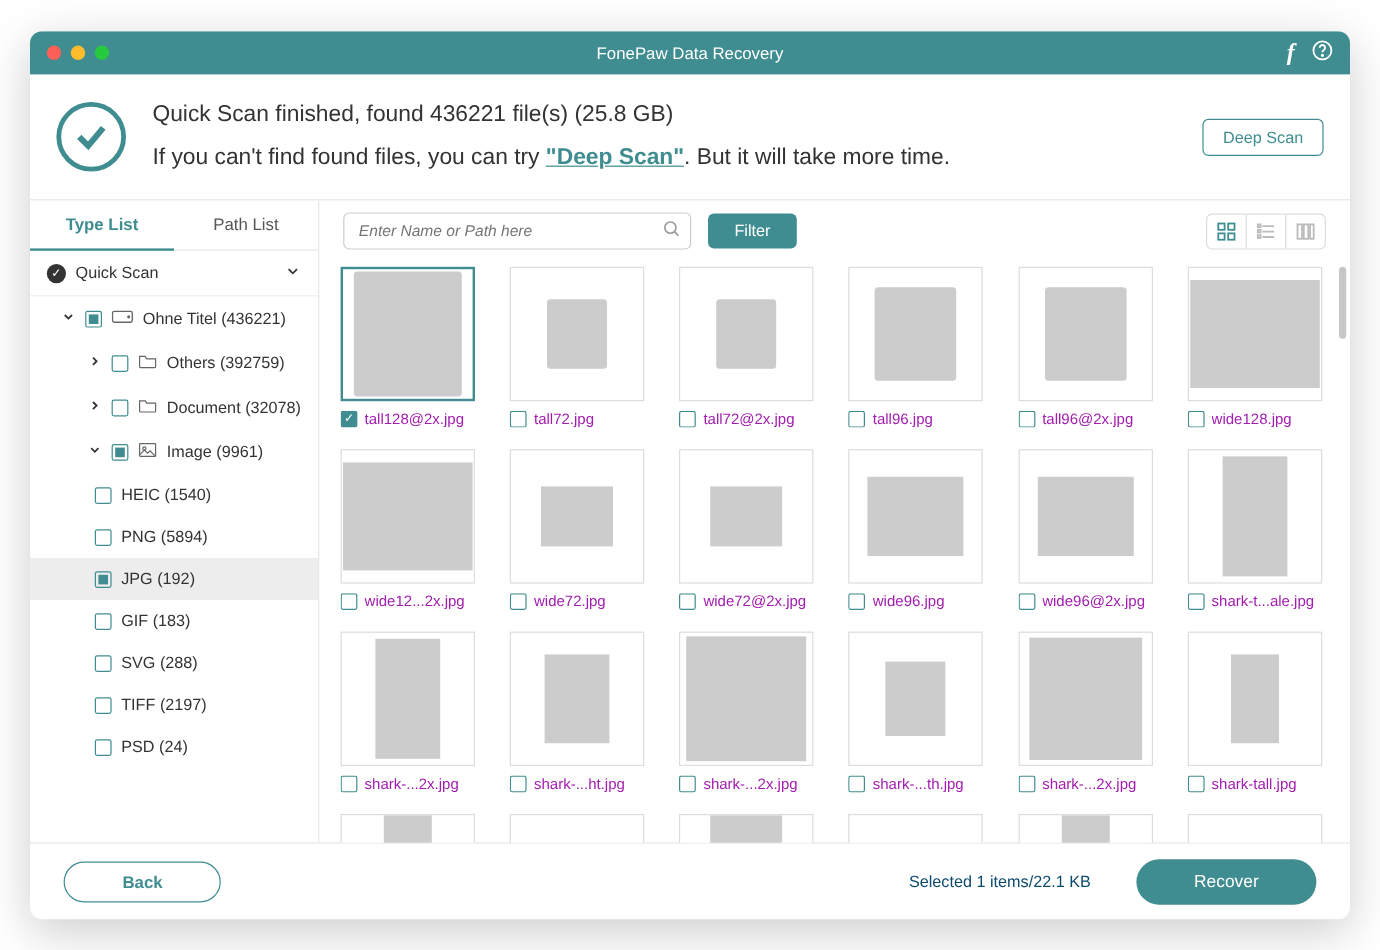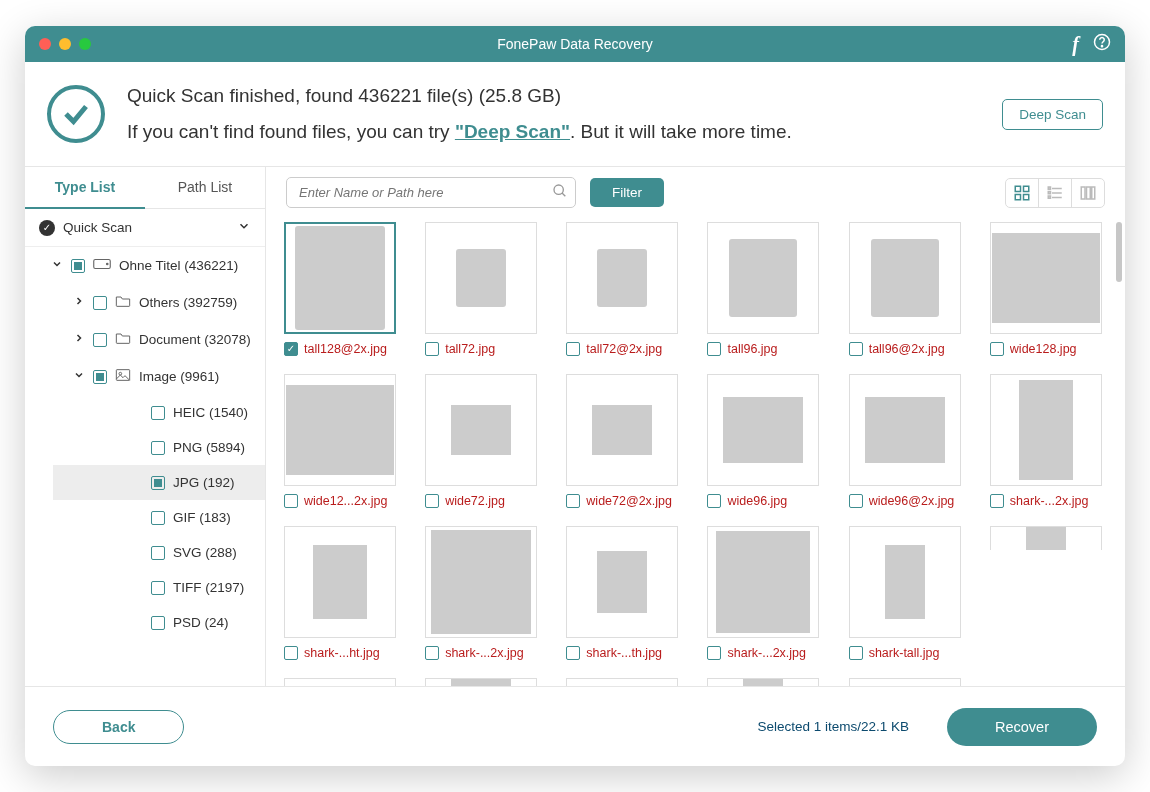--- a/index.html
+++ b/index.html
@@ -82,21 +82,21 @@
   }
   .tabs .tab.active { color:#3f8d90; font-weight:600; border-bottom:2px solid #3f8d90;}
   .tree { flex:1; overflow-y:auto; font-size:13.5px; color:#333;}
   .tree-row {
     display:flex; align-items:center; gap:8px;
     padding:10px 14px;
     cursor:pointer;
   }
   .tree-row.lvl1 { padding-left:26px;}
   .tree-row.lvl2 { padding-left:48px;}
-  .tree-row.lvl3 { padding-left:98px;margin-left:28px;}
+  .tree-row.lvl3 { padding-left:54px;}
   .tree-row.selected { background:#ededed;}
   .tree-row .arrow { width:12px; text-align:center; color:#444;}
   .cb { width:14px;height:14px;border:1.5px solid #3f8d90;border-radius:2px;flex-shrink:0;display:flex;align-items:center;justify-content:center;}
   .cb.mixed::after { content:""; width:8px;height:8px;background:#3f8d90;}
   .cb.checked { background:#3f8d90;}
   .cb.checked::after { content:"✓"; color:#fff; font-size:10px; line-height:1;}
   .folder-ico { width:16px;height:14px; }
   .disk-ico { width:18px; height:14px;}
   .img-ico { width:16px;height:14px;}
   .qscan-row { padding:10px 14px; display:flex; align-items:center; gap:8px; border-bottom:1px solid #eee;}
@@ -133,31 +133,31 @@
     display:flex;align-items:center;justify-content:center;
     background:#fff;
     overflow:hidden;
   }
   .thumb.selected { border:2px solid #3f8d90;}
   .thumb .img-inner {
     background:#ccc;
   }
   .item-label {
     display:flex;align-items:center;gap:6px;
-    margin-top:8px;font-size:12.5px;color:#b91c1c;
+    margin-top:8px;font-size:12.5px;color:#a21caf;
     overflow:hidden;white-space:nowrap;
   }
   .item-label span { overflow:hidden; text-overflow:ellipsis; }
   .scroll-thumb {
     position:absolute; right:3px; top:4px; width:6px; height:60px; background:#c7c7c7; border-radius:3px;
   }
 
   
   .bottombar {
-    height:80px; border-top:1px solid #e6e6e6;
+    height:64px; border-top:1px solid #e6e6e6;
     display:flex;align-items:center;padding:0 28px;gap:20px;
   }
   .back-btn {
     border:1.5px solid #3f8d90;color:#3f8d90;background:#fff;
     padding:8px 48px;border-radius:22px;font-size:14px;font-weight:600;cursor:pointer;
   }
   .sel-text { margin-left:auto; font-size:13.5px; color:#0c4a6e;}
   .recover-btn {
     background:#3f8d90;color:#fff;border:none;
     padding:11px 48px;border-radius:22px;font-size:14.5px;font-weight:500;cursor:pointer;
@@ -447,20 +447,29 @@
                 <span class="cb"></span>
                 <span>wide96@2x.jpg</span>
               </div>
             </div>
             <div class="item">
               <div class="thumb">
                 <div class="img-inner light-tall" style="width: 54px; height: 100px;"></div>
               </div>
               <div class="item-label">
                 <span class="cb"></span>
+                <span>shark-t...ale.jpg</span>
+              </div>
+            </div>
+            <div class="item">
+              <div class="thumb">
+                <div class="img-inner light-tall" style="width: 54px; height: 100px;"></div>
+              </div>
+              <div class="item-label">
+                <span class="cb"></span>
                 <span>shark-...2x.jpg</span>
               </div>
             </div>
             <div class="item">
               <div class="thumb">
                 <div class="img-inner light-dark" style="width: 54px; height: 74px;"></div>
               </div>
               <div class="item-label">
                 <span class="cb"></span>
                 <span>shark-...ht.jpg</span>

